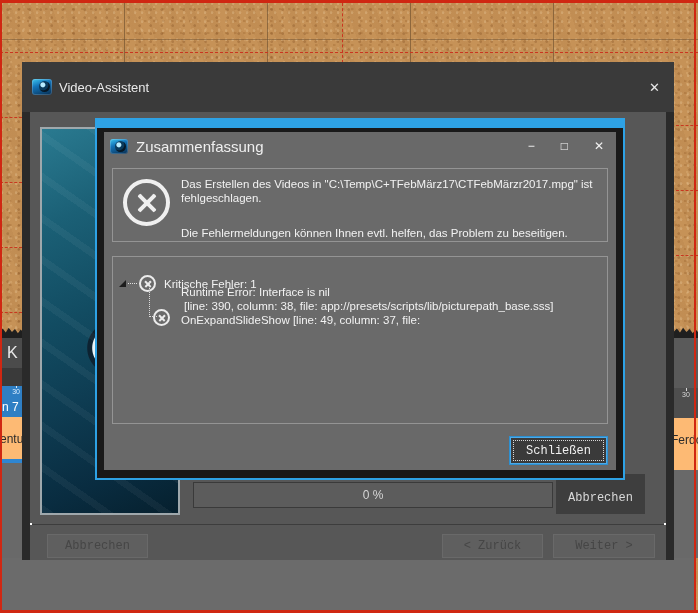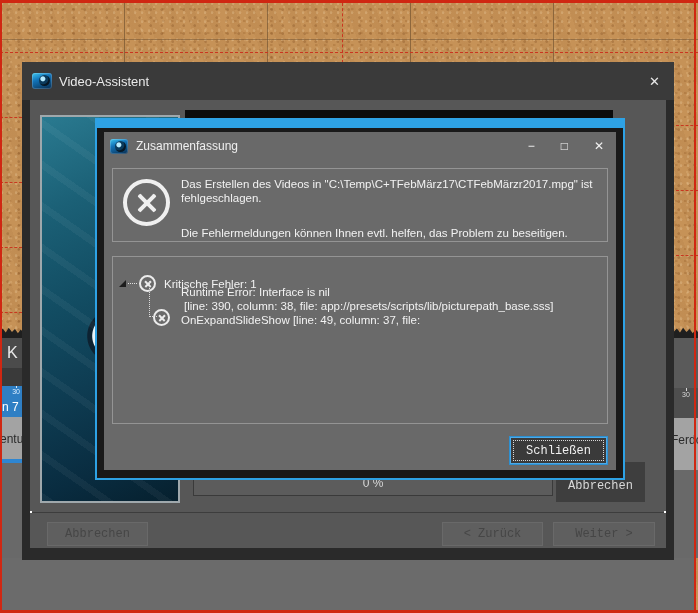--- a/index.html
+++ b/index.html
@@ -41,39 +41,39 @@
   .frag-right { position:absolute; left:674px; top:326px; width:24px; height:232px; z-index:1; }
   .torn { height:12px; background:#1f1f1f;
     clip-path:polygon(0 45%,12% 20%,25% 55%,38% 15%,52% 50%,65% 25%,78% 60%,90% 30%,100% 50%,100% 100%,0 100%); }
   .chip { position:relative; width:100%; overflow:hidden; }
   .k-chip { height:30px; background:#4b4b4b; color:#e9e9e9; font-size:16px; line-height:30px; padding-left:7px; }
   .frag-gap { height:18px; background:#3a3a3a; }
   .cal-chip { height:31px; background:#2f7fc4; }
   .cal-chip .tick-num { position:absolute; top:2px; right:3px; font-size:7px; color:#d8ecff; }
   .cal-chip .tick-num::before { content:""; position:absolute; left:50%; top:-3px; width:1px; height:3px; background:#d8ecff; }
   .cal-chip .cal-text { position:absolute; left:2px; bottom:3px; font-size:12px; color:#fff; white-space:nowrap; }
-  .light-chip { height:46px; background:#a3a3a3; color:#2a2a2a; font-size:12px; }
+  .light-chip { height:46px; background:#fdba74; color:#2a2a2a; font-size:12px; }
   .light-chip span { position:absolute; left:0; top:15px; white-space:nowrap; }
   .blue-underline { border-bottom:4px solid #2e86d2; }
   .ruler-chip { height:30px; background:#4e4e4e; }
   .ruler-chip .tick-num { position:absolute; top:3px; left:8px; font-size:7px; color:#d8d8d8; }
   .ruler-chip .tick-num::before { content:""; position:absolute; left:50%; top:-3px; width:1px; height:3px; background:#d8d8d8; }
   .frag-right .light-chip { height:52px; }
   .frag-right .light-chip span { left:-3px; }
   .gray-mid { height:50px; background:#5a5a5a; }
   .filler { background:#696969; }
   .frag-left  .filler { height:95px; }
   .frag-right .filler { height:88px; }
 
   .bottom-panel { position:absolute; left:2px; top:558px; width:692px; height:52px; background:#6b6b6b; z-index:1; }
 
   
   .wizard { position:absolute; left:22px; top:62px; width:652px; height:498px;
     background:#2a2a2a; z-index:3; padding:0 8px 12px 8px; }
-  .wiz-title { height:38px; display:flex; align-items:center; background:#3a3a3a; margin:0 -8px; padding:0 14px 0 10px;justify-content:space-between; }
+  .wiz-title { height:50px; display:flex; align-items:center; background:#3a3a3a; margin:0 -8px; padding:0 14px 0 10px;justify-content:space-between; }
   .wiz-title-text { color:#e9e9e9; font-size:13px; margin-left:7px; }
   .wiz-close { margin-left:auto; color:#e9e9e9; font-size:13px; cursor:pointer; }
   .wiz-body { position:relative; width:636px; height:448px; background:#575757; }
 
   .appicon { position:relative; display:inline-block; width:20px; height:16px; border-radius:3px;
     background:linear-gradient(160deg,#3ec7f0 0%,#1273b8 38%,#082c4e 100%);
     box-shadow:inset 0 0 0 1px rgba(255,255,255,.18); flex:none; }
   .appicon .lens { position:absolute; right:2px; top:2px; width:11px; height:11px; border-radius:50%;
     background:radial-gradient(circle at 35% 35%, #b8ecff 0 2px, #0a3a5c 3px 5px, #061725 6px); }
   .appicon.small { width:18px; height:15px; }
@@ -102,21 +102,21 @@
     color:#464646; font-size:12px; }
   .footer-cancel { left:17px;  width:101px; }
   .footer-back   { left:412px; width:101px; }
   .footer-next   { left:523px; width:102px; }
 
   
   .dialog { position:absolute; left:95px; top:118px; width:530px; height:362px; z-index:4;
     border:2px solid #2ea2e5; border-top:10px solid #2ea2e5; background:#191919; padding:4px 7px 8px 7px; }
   .dlg-inner { position:relative; width:512px; height:338px; background:#696969; }
   .dlg-title { height:28px; display:flex; align-items:center; padding:0 12px 0 6px; }
-  .dlg-title-text { color:#efefef; font-size:12px; margin-left:8px; }
+  .dlg-title-text { color:#efefef; font-size:15px; margin-left:8px; }
   .dlg-ctrl { color:#f2f2f2; font-size:12px; margin-left:26px; cursor:pointer; line-height:1; }
   .dlg-ctrl.first { margin-left:auto; }
 
   .panel { position:absolute; left:8px; width:496px; border:1px solid #949494; background:#6a6a6a; }
   .msg-box { top:36px; height:74px; }
   .err-icon { position:absolute; left:10px; top:10px; width:47px; height:47px;
     border:4px solid #efefef; border-radius:50%; }
   .err-icon i { position:absolute; left:50%; top:50%; width:23px; height:4px; background:#efefef; border-radius:1px; }
   .err-icon .x1 { transform:translate(-50%,-50%) rotate(45deg); }
   .err-icon .x2 { transform:translate(-50%,-50%) rotate(-45deg); }

